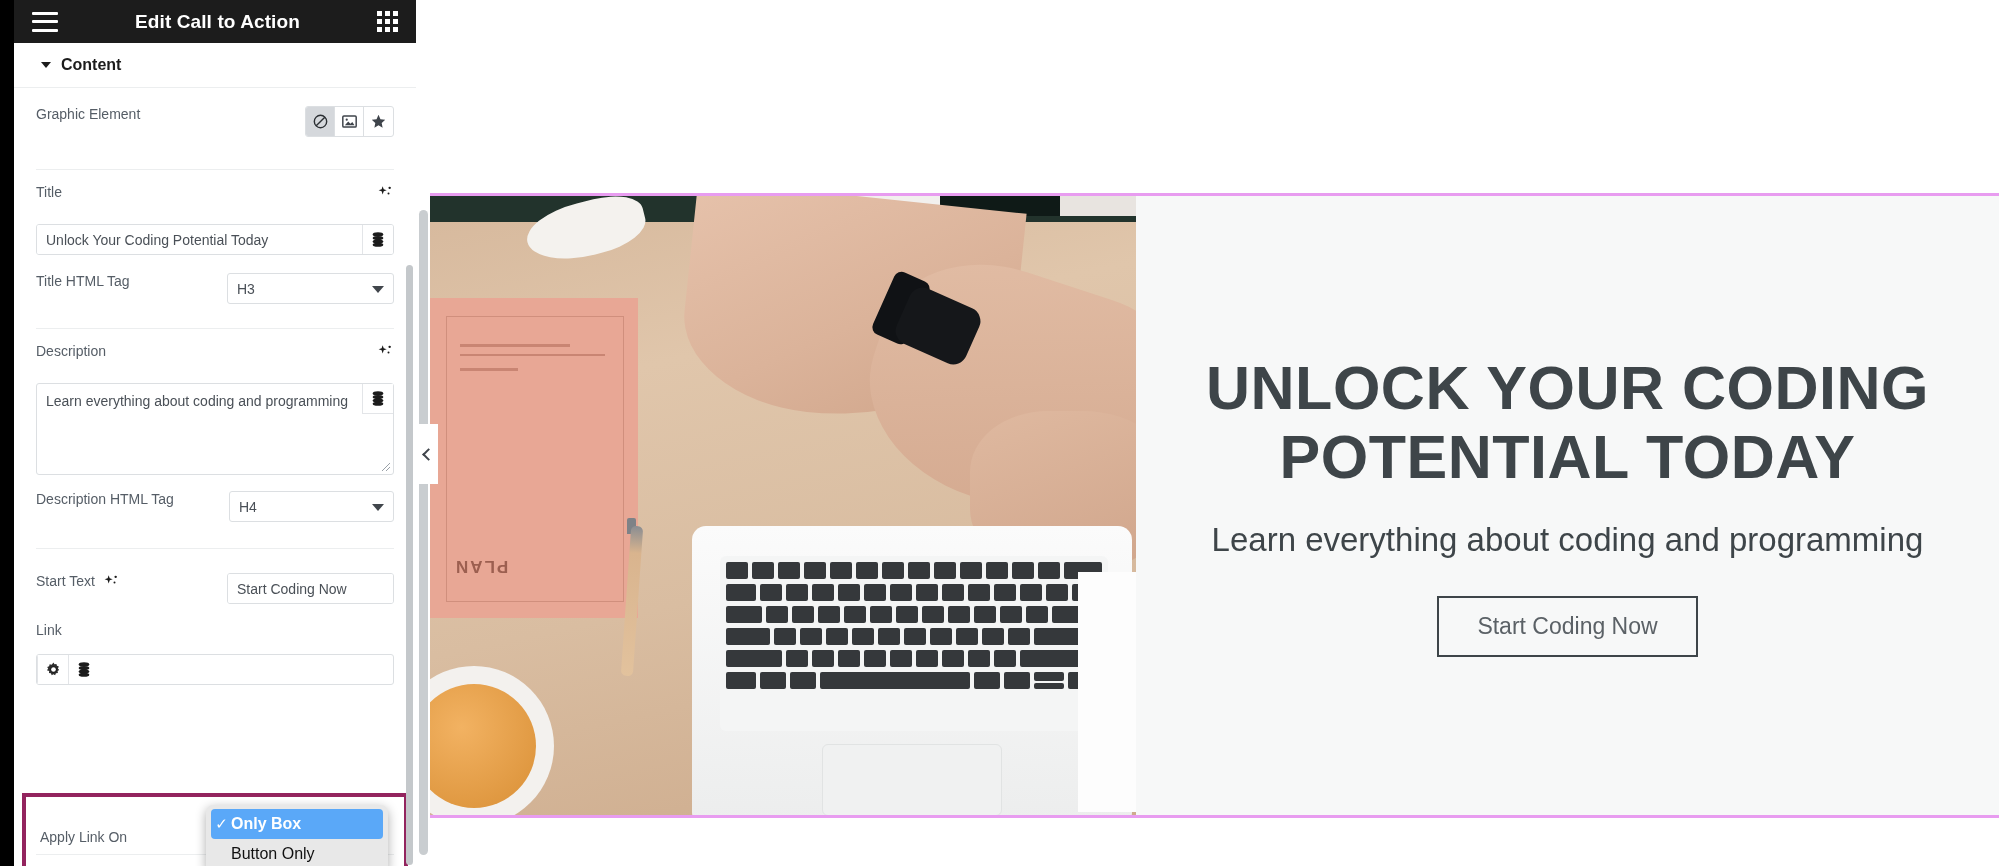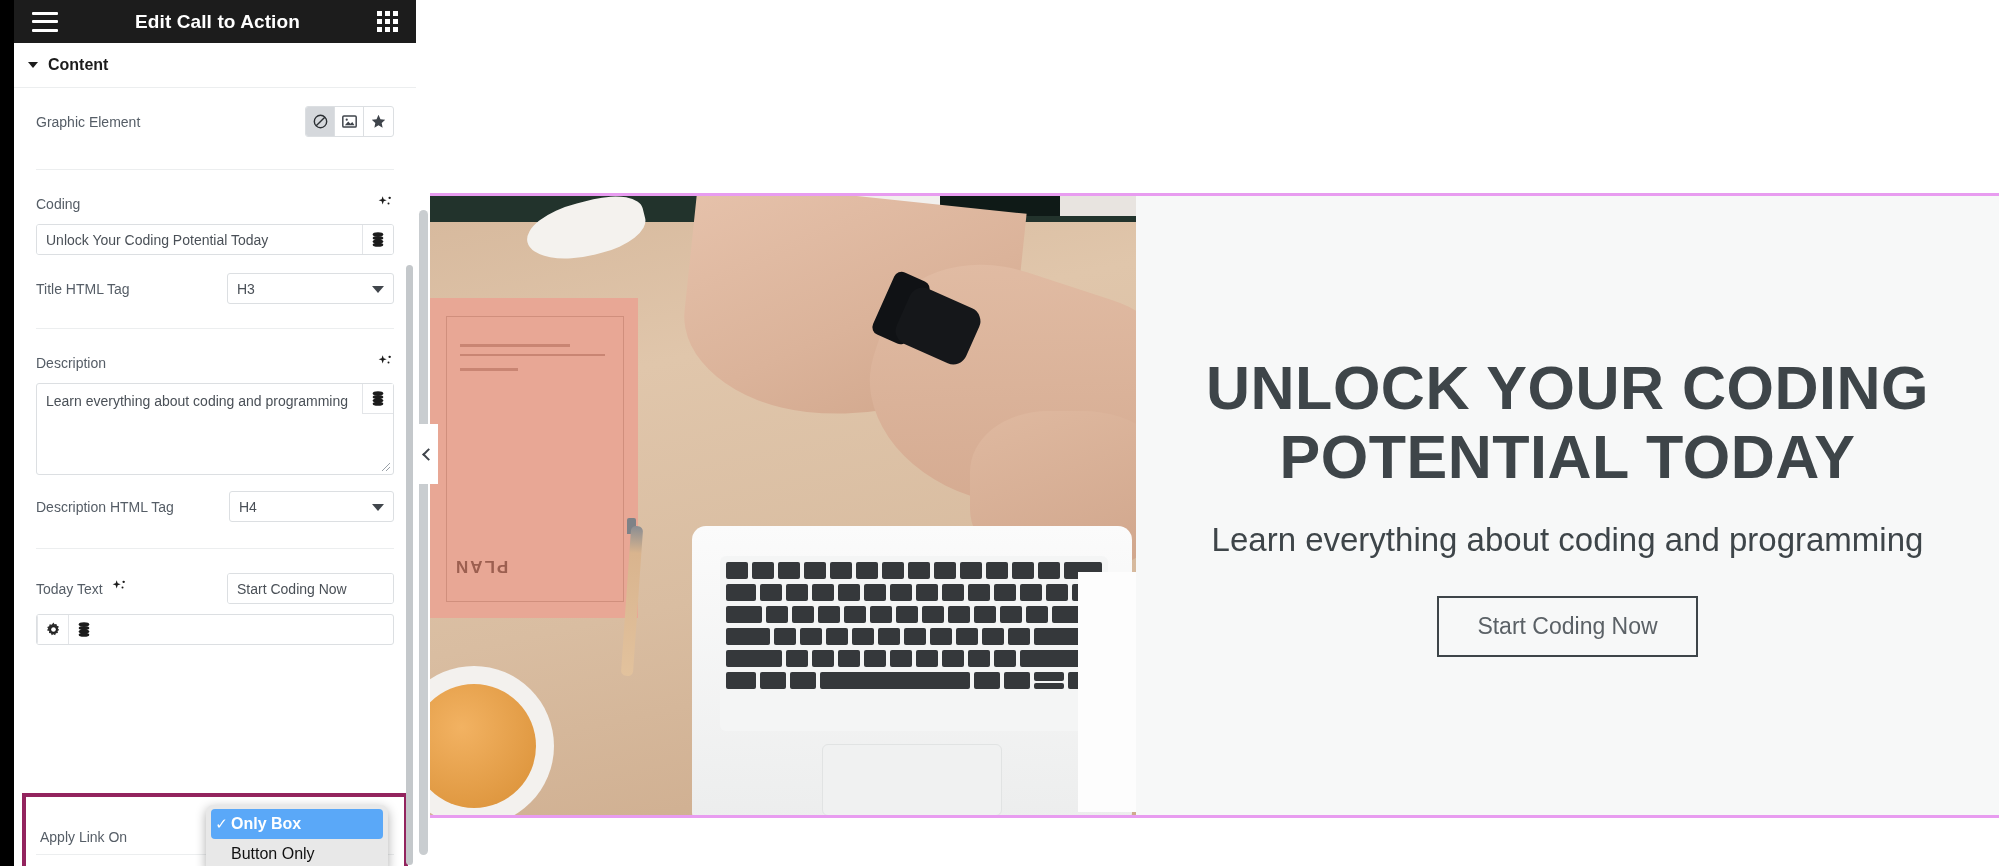--- a/index.html
+++ b/index.html
@@ -44,21 +44,21 @@
     letter-spacing: .1px;
   }
   .hamburger { width: 26px; height: 20px; display:flex; flex-direction:column; justify-content:space-between; cursor:pointer; }
   .hamburger span { display:block; height:3px; background:#fff; border-radius:1px; }
   .grid-icon { display:grid; grid-template-columns:repeat(3,5px); grid-template-rows:repeat(3,5px); gap:3px; cursor:pointer; }
   .grid-icon i { background:#fff; display:block; width:5px; height:5px; }
 
   
   #content-section {
     display:flex; align-items:center;
-    padding: 13px 0 13px 14px;
+    padding: 13px 0 13px 27px;
     border-bottom: 1px solid #eceeef;
   }
   .caret-down {
     width:0; height:0;
     border-left:5px solid transparent;
     border-right:5px solid transparent;
     border-top:6px solid #1c1c1c;
     margin-right:10px;
   }
   #content-section .label {
@@ -67,21 +67,21 @@
 
   
   #panel-body {
     position:relative;
     height: calc(866px - 43px);
     background:#fff;
   }
 
   
   .row {
-    display:flex; align-items:center;
+    display:flex; 
     padding: 0 22px;
     min-height: 40px;
   }
   .row-block { padding: 0 22px; }
   .ctrl-label {
     font-size: 14px; color: #555d66;
     flex: 0 0 auto;
   }
   .spacer { flex:1 1 auto; }
   .divider { height:1px; background:#eceeef; margin: 14px 22px; }
@@ -464,21 +464,21 @@
             <svg width="15" height="15" viewBox="0 0 16 16">
               <path d="M8 0.8 L10.1 5.5 L15.2 6.1 L11.4 9.5 L12.4 14.6 L8 12.1 L3.6 14.6 L4.6 9.5 L0.8 6.1 L5.9 5.5 Z" fill="#3f444b"></path>
             </svg>
           </div>
         </div>
       </div>
 
       <div class="divider"></div>
 
       <div class="row">
-        <span class="ctrl-label">Coding</span>
+        <span class="ctrl-label">Title</span>
         <span class="spacer"></span>
         <span>
           <svg width="17" height="17" viewBox="0 0 18 18">
             <path d="M6 2.4 L7.1 5.6 L10.3 6.7 L7.1 7.8 L6 11 L4.9 7.8 L1.7 6.7 L4.9 5.6 Z" fill="#1c1c1c"></path>
             <circle cx="13.4" cy="4.1" r="1.25" fill="#1c1c1c"></circle>
             <circle cx="12.2" cy="10.1" r="1.05" fill="#1c1c1c"></circle>
           </svg>
         </span>
       </div>
       <div class="row-block" style="margin-bottom:4px;">
@@ -540,35 +540,38 @@
         <span class="spacer"></span>
         <div class="select" style="width:165px;">
           <span>H4</span>
           <span class="arr"></span>
         </div>
       </div>
 
       <div class="divider"></div>
 
       <div class="row" style="padding-top:10px;padding-bottom:10px;">
-        <span class="ctrl-label">Today Text</span>
+        <span class="ctrl-label">Start Text</span>
         <span style="margin-left:8px;">
           <svg width="17" height="17" viewBox="0 0 18 18">
             <path d="M6 2.4 L7.1 5.6 L10.3 6.7 L7.1 7.8 L6 11 L4.9 7.8 L1.7 6.7 L4.9 5.6 Z" fill="#1c1c1c"></path>
             <circle cx="13.4" cy="4.1" r="1.25" fill="#1c1c1c"></circle>
             <circle cx="12.2" cy="10.1" r="1.05" fill="#1c1c1c"></circle>
           </svg>
         </span>
         <span class="spacer"></span>
         <div class="field" style="width:167px;">
           <input type="text" value="Start Coding Now" style="">
 
         </div>
       </div>
 
+      <div class="row" style="padding-top:8px;padding-bottom:4px;">
+        <span class="ctrl-label">Link</span>
+      </div>
       <div class="row-block">
         <div class="field field-full">
           <div class="addon">
             <svg width="15" height="15" viewBox="0 0 16 16">
               <path d="M8 5.2a2.8 2.8 0 100 5.6 2.8 2.8 0 000-5.6z" fill="none" stroke="#1c1c1c" stroke-width="1.6"></path>
               <path d="M8 0.6l1 1.9 2.1-.5.6 2.1 2 .8-1 1.9 1.4 1.6-1.7 1.3.3 2.1-2.1.2-.9 2-1.8-1-1.8 1-.9-2-2.1-.2.3-2.1L0.9 8.8 2.3 7.2l-1-1.9 2-.8.6-2.1 2.1.5z" fill="#1c1c1c" opacity="0.92"></path>
               <circle cx="8" cy="8" r="2.5" fill="#fff"></circle>
             </svg>
           </div>
           <div class="addon">

